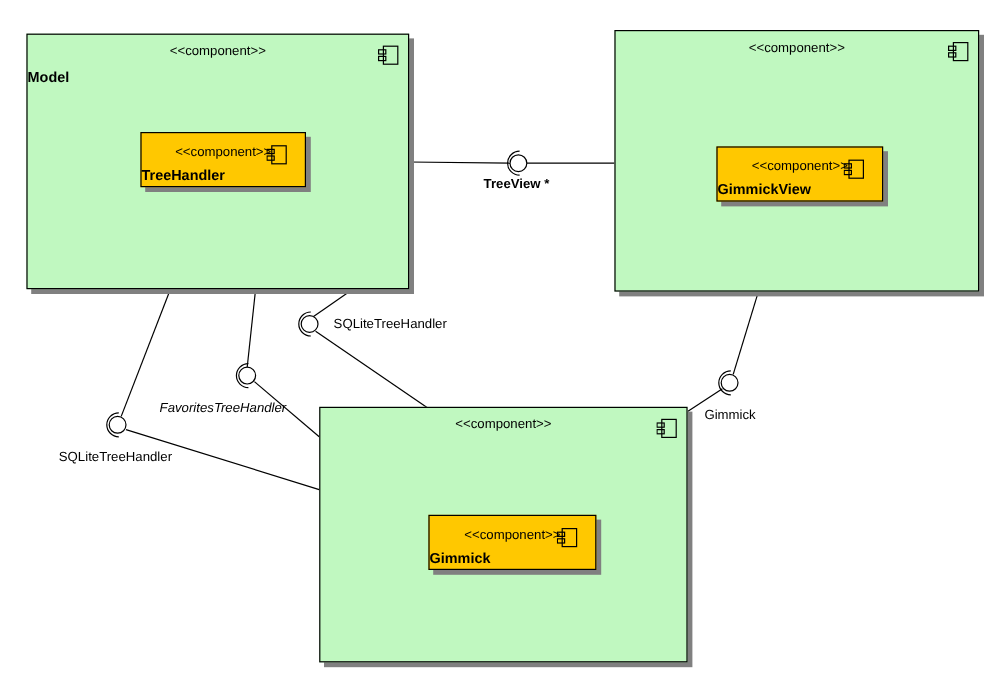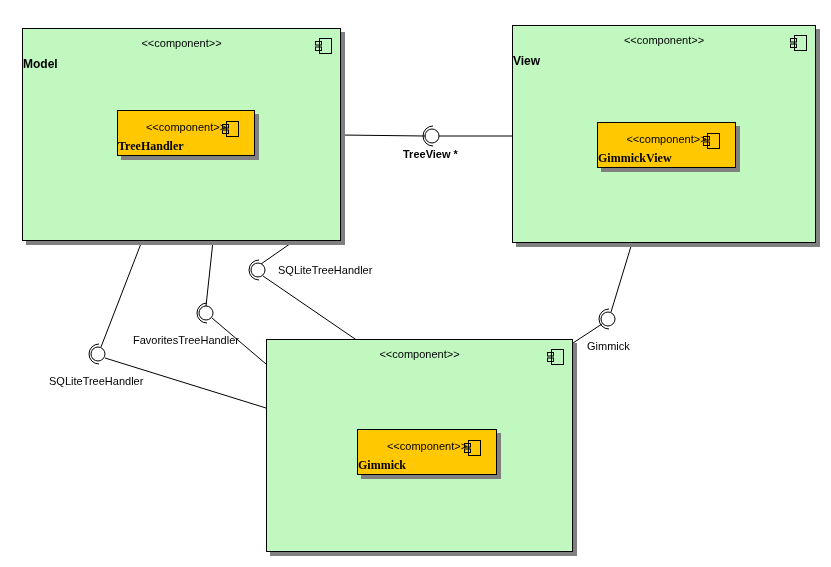--- a/index.html
+++ b/index.html
@@ -56,21 +56,21 @@
     right: 0;
     text-align: left;
     font-weight: bold;
     color: #000000;
     white-space: nowrap;
     pointer-events: none;
   }
   .outer .comp-stereotype { top: 8px;  font-size: 11px; }
   .outer .comp-name       { top: 28px; font-size: 12px; }
   .inner .comp-stereotype { top: 10px; font-size: 11px; }
-  .inner .comp-name       { top: 28px; font-size: 12px; font-family: Liberation Serif, serif; }
+  .inner .comp-name       { top: 28px; font-size: 12px; }
 
   
   .comp-icon {
     position: absolute;
     width: 18px;
     height: 20px;
   }
   .outer .comp-icon { right: 7px;  top: 7px; }
   .inner .comp-icon { right: 14px; top: 8px; }
 
@@ -135,21 +135,20 @@
         <div class="comp-stereotype">&lt;&lt;component&gt;&gt;</div>
         <div class="comp-name">TreeHandler</div>
         <svg class="comp-icon" viewBox="0 0 18 20">
           <rect x="4.5" y="2.5" width="12" height="15" fill="none" stroke="#000" stroke-width="1"></rect>
           <rect x="0.5" y="5.5" width="6" height="3.5" fill="none" stroke="#000" stroke-width="1"></rect>
           <rect x="0.5" y="11" width="6" height="3.5" fill="none" stroke="#000" stroke-width="1"></rect>
         </svg>
       </div>
       <div class="component outer" style="left: 512px; top: 25px; width: 304px; height: 218px;">
         <div class="comp-stereotype">&lt;&lt;component&gt;&gt;</div>
-        <div class="comp-name">View</div>
         <svg class="comp-icon" viewBox="0 0 18 20">
           <rect x="4.5" y="2.5" width="12" height="15" fill="none" stroke="#000" stroke-width="1"></rect>
           <rect x="0.5" y="5.5" width="6" height="3.5" fill="none" stroke="#000" stroke-width="1"></rect>
           <rect x="0.5" y="11" width="6" height="3.5" fill="none" stroke="#000" stroke-width="1"></rect>
         </svg>
       </div>
       <div class="component inner" style="left: 597px; top: 122px; width: 139px; height: 46px;">
         <div class="comp-stereotype">&lt;&lt;component&gt;&gt;</div>
         <div class="comp-name">GimmickView</div>
         <svg class="comp-icon" viewBox="0 0 18 20">
@@ -173,18 +172,18 @@
           <rect x="4.5" y="2.5" width="12" height="15" fill="none" stroke="#000" stroke-width="1"></rect>
           <rect x="0.5" y="5.5" width="6" height="3.5" fill="none" stroke="#000" stroke-width="1"></rect>
           <rect x="0.5" y="11" width="6" height="3.5" fill="none" stroke="#000" stroke-width="1"></rect>
         </svg>
       </div>
     </div>
 
   <div id="label-layer">
       <div class="iface-label" style="left: 403px; top: 148px; font-weight: bold;">TreeView *</div>
       <div class="iface-label" style="left: 278px; top: 264px;">SQLiteTreeHandler</div>
-      <div class="iface-label" style="left: 133px; top: 334px;">FavoritesTreeHandler</div>
+      <div class="iface-label" style="left: 133px; top: 334px; font-style: italic;">FavoritesTreeHandler</div>
       <div class="iface-label" style="left: 49px; top: 375px;">SQLiteTreeHandler</div>
       <div class="iface-label" style="left: 587px; top: 340px;">Gimmick</div>
     </div>
 
 </div>
 
 </body></html>

